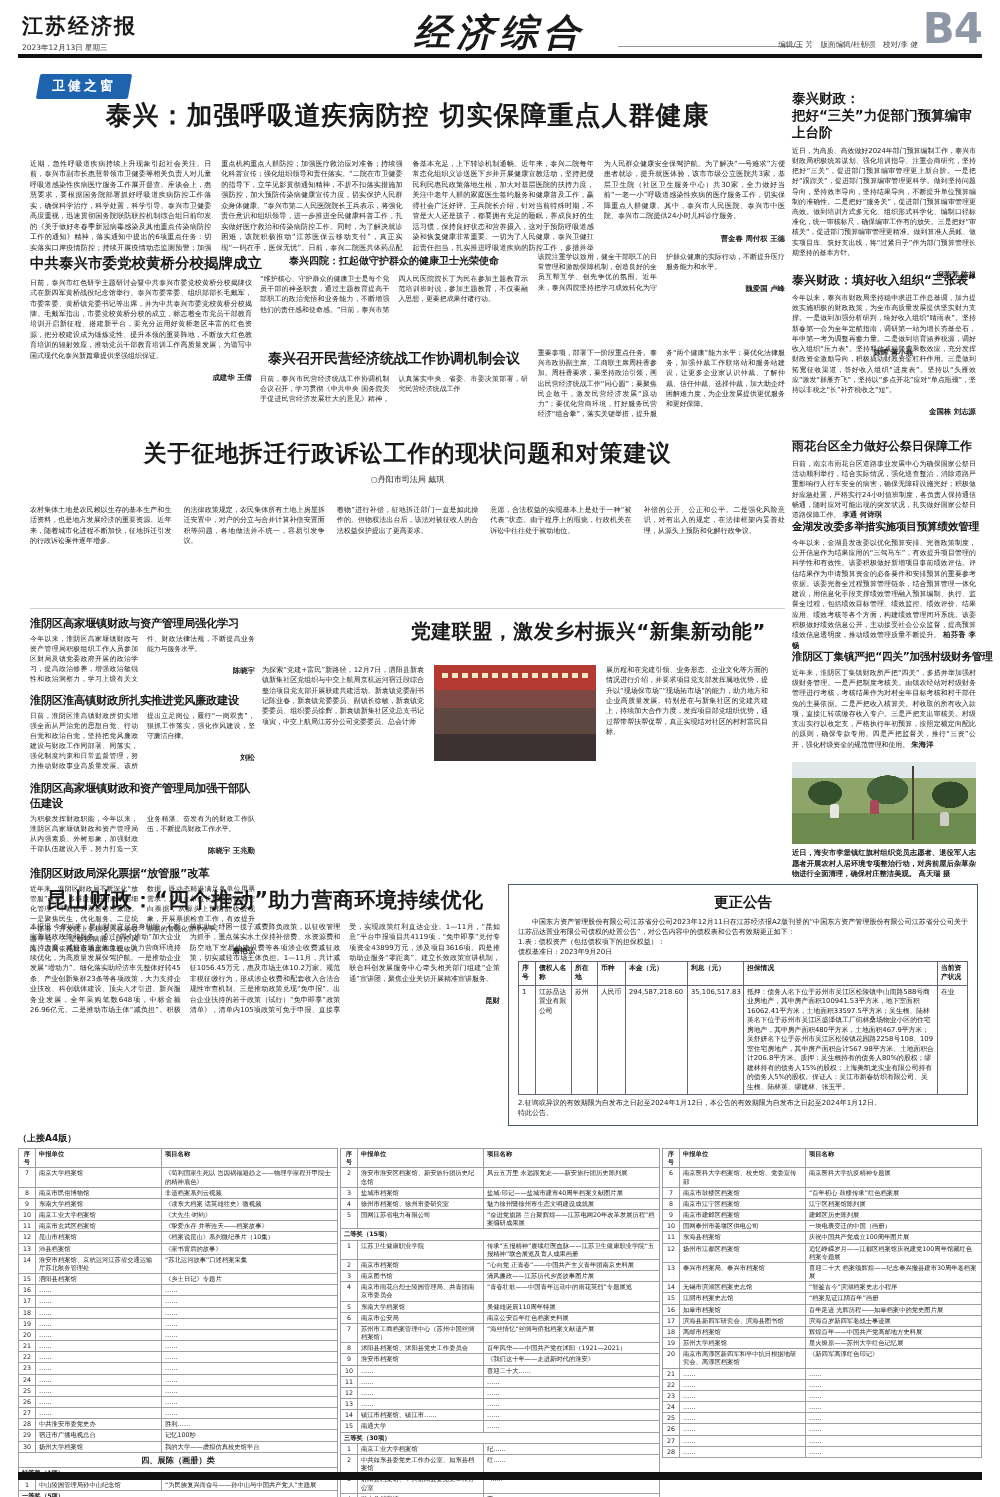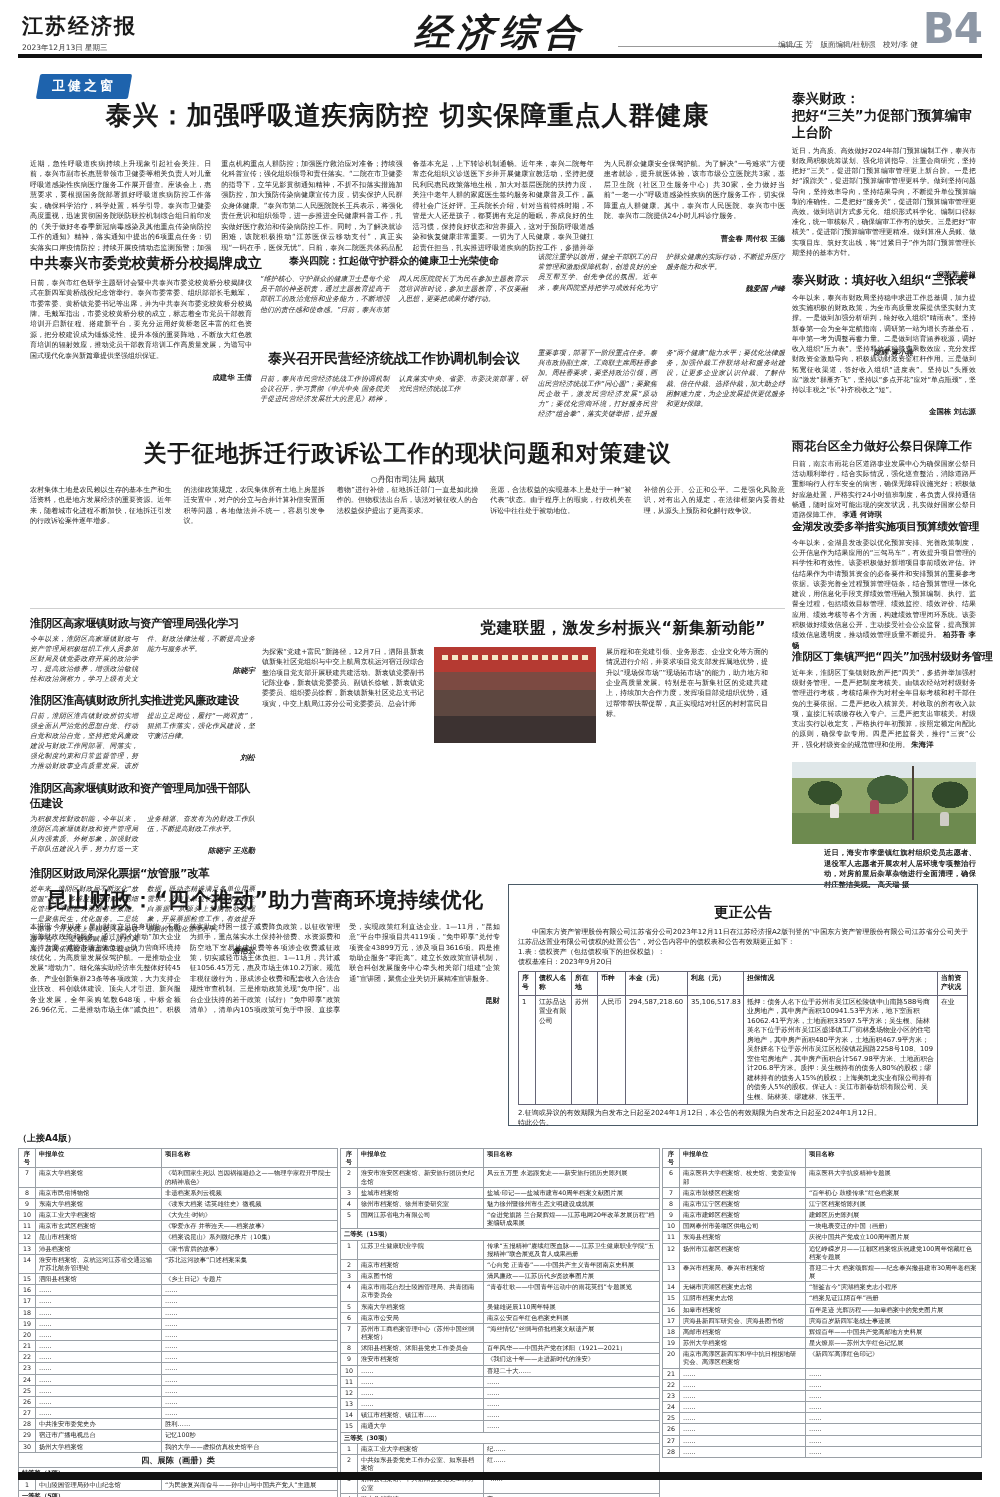--- a/index.html
+++ b/index.html
@@ -13,54 +13,54 @@
   .paper-date { position:absolute; left:4px; top:37px; font-size:7.5px; color:#333; }
   .mh-center { position:absolute; left:50%; transform:translateX(-50%); top:2px; font-family:"DejaVu Serif", serif; font-size:37px; font-weight:bold; letter-spacing:6px; font-style:italic; }
   .mh-line { position:absolute; left:600px; right:180px; top:40px; height:1px; background:#999; }
   .editors { position:absolute; right:64px; top:34px; font-size:7.5px; color:#444; }
   .pageno { position:absolute; right:0; top:-2px; font-size:42px; font-weight:bold; color:#8d97a5; letter-spacing:-1px; }
   .mh-bar { position:absolute; left:0; right:0; top:48px; height:4px; background:#111; }
 
   
   .blk { position:absolute; }
   .body-t { font-size:7.2px; line-height:1.48; text-align:justify; color:#222; }
-  .cols2 { column-count:2; column-gap:9px;font-style:italic; }
+  .cols2 { column-count:2; column-gap:9px; }
   .cols3 { column-count:3; column-gap:9px; }
   .cols4 { column-count:4; column-gap:10px; }
   .byline { text-align:right; font-weight:bold; font-size:7.4px; margin-top:12px; }
   .hl-c { text-align:center; font-weight:bold; }
   .badge { position:absolute; left:38px; top:74px; background:#1e63ad; color:#fff; font-size:13px; font-weight:bold; padding:3px 14px 4px; transform:skewX(-10deg); border-radius:2px; }
   .badge span { display:inline-block; transform:skewX(10deg); letter-spacing:3px; }
 
   
   .a-title { font-size:26px; letter-spacing:1px; margin-bottom:26px; }
   
   .split { display:flex; gap:10px; }
   .split .lft { width:52%; }
   .split .rgt { width:48%; }
   .split h3 { text-align:center; font-size:10px; font-weight:bold; margin:2px 0 6px; }
   
   .g-title { font-size:23px; letter-spacing:1px; }
-  .g-author { text-align:center; font-size:8px; margin:5px 0 0; color:#222; }
+  .g-author { text-align:center; font-size:8px; margin:5px 0 20px; color:#222; }
   .gcols { display:flex; gap:12px; }
   .gcols div { flex:1; }
 
   
   .rail-t1 { font-size:13.5px; font-weight:bold; line-height:1.25; margin-bottom:5px; }
   .rail-t2 { font-size:12px; font-weight:bold; margin-bottom:4px; white-space:nowrap; }
   .rail-t3 { font-size:10.6px; font-weight:bold; margin-bottom:4px; white-space:nowrap; letter-spacing:-0.2px; }
   .rail .body-t { font-size:6.9px; }
 
   
   .k-art h4 { font-size:11.3px; font-weight:bold; margin-bottom:3px; white-space:nowrap; letter-spacing:-0.3px; }
   .k-art { margin-bottom:9px; }
   .k-art .body-t { font-size:6.8px; }
 
   
-  .l-title { font-size:16px; font-weight:bold; text-align:right; letter-spacing:0.5px; margin:2px 2px 8px 0; }
+  .l-title { font-size:20px; font-weight:bold; text-align:right; letter-spacing:0.5px; margin:2px 2px 20px 0; }
   .lcols { display:flex; gap:10px; }
   .lcols > div { flex:1; }
   .photo-ceremony { width:100%; height:96px; margin-bottom:5px;
      background:linear-gradient(#b53a32 0 26%, #7c4a42 26% 45%, #5d4740 45% 72%, #3c3231 72% 100%); position:relative; }
   .photo-ceremony i { position:absolute; top:8px; left:8px; right:8px; height:5px; background:repeating-linear-gradient(90deg,#f5e9c8 0 6px, transparent 6px 10px); }
 
   
   .photo-field { position:relative; width:184px; height:82px; overflow:hidden;
      background:
        radial-gradient(28px 20px at 18% 38%, #35502c 60%, transparent 61%),
@@ -69,21 +69,21 @@
        linear-gradient(#dfe7e9 0 20%, #8ea569 20% 62%, #6d8a4f 62% 100%); }
   .fig { position:absolute; width:9px; height:14px; border-radius:3px 3px 1px 1px; }
   .fig.white { background:#e8e6e0; left:38px; top:42px; }
   .fig.red { background:#a64a5a; left:78px; top:38px; }
   .fig.grey { background:#cfcdc6; left:148px; top:50px; }
   .pole { position:absolute; left:120px; top:4px; width:2px; height:74px; background:#4a4038; }
   .caption { font-size:7.3px; line-height:1.45; text-align:justify; font-weight:600; color:#222; }
   .caption .cap-credit { font-weight:bold; }
 
   
-  .corr { border:1.5px solid #4a5a66; padding:17px 9px; font-size:7px; line-height:1.45; }
+  .corr { border:1.5px solid #4a5a66; padding:7px 9px; font-size:7px; line-height:1.45; }
   .corr h3 { text-align:center; font-size:14.5px; font-weight:bold; margin-bottom:4px; }
   .corr p { text-align:justify; }
   .corr .ind { text-indent:2em; }
   .corr table { border-collapse:collapse; width:100%; margin:3px 0; table-layout:fixed; }
   .corr th, .corr td { border:1px solid #667; padding:2px 3px; font-size:6.8px; line-height:1.4; vertical-align:top; text-align:left; }
   .corr th { font-weight:bold; }
   .cw-no{width:17px} .cw-debtor{width:36px} .cw-loc{width:26px} .cw-cur{width:28px} .cw-prin{width:62px} .cw-int{width:56px} .cw-stat{width:30px}
 
   
   .awards { position:absolute; left:18px; top:1132px; width:964px; }
@@ -215,21 +215,21 @@
     </div>
   </div>
 
   <div class="blk" style="left:792px; top:762px; width:184px;">
     <div class="photo-field">
       <span class="pole"></span>
       <span class="fig white"></span>
       <span class="fig red"></span>
       <span class="fig grey"></span>
     </div>
-    <div class="caption" style="margin-top:4px;margin-left:32px;">
+    <div class="caption" style="margin-top:4px;">
       <span>近日，海安市李堡镇红旗村组织党员志愿者、退役军人志愿者开展农村人居环境专项整治行动，对房前屋后杂草杂物进行全面清理，确保村庄整洁美观。</span>
       <span class="cap-credit">高天瑞 摄</span>
     </div>
   </div>
 
   <div class="blk" style="left:30px; top:616px; width:225px;">
     <div class="k-art">
       <h4>淮阴区高家堰镇财政与资产管理局强化学习</h4>
       <div class="body-t cols2"><span>今年以来，淮阴区高家堰镇财政与资产管理局积极组织工作人员参加区财局及镇党委政府开展的政治学习，提高政治修养，增强政治敏锐性和政治洞察力，学习上级有关文件、财政法律法规，不断提高业务能力与服务水平。</span>
       <span class="byline" style="display:block;">陈晓宇</span></div>

